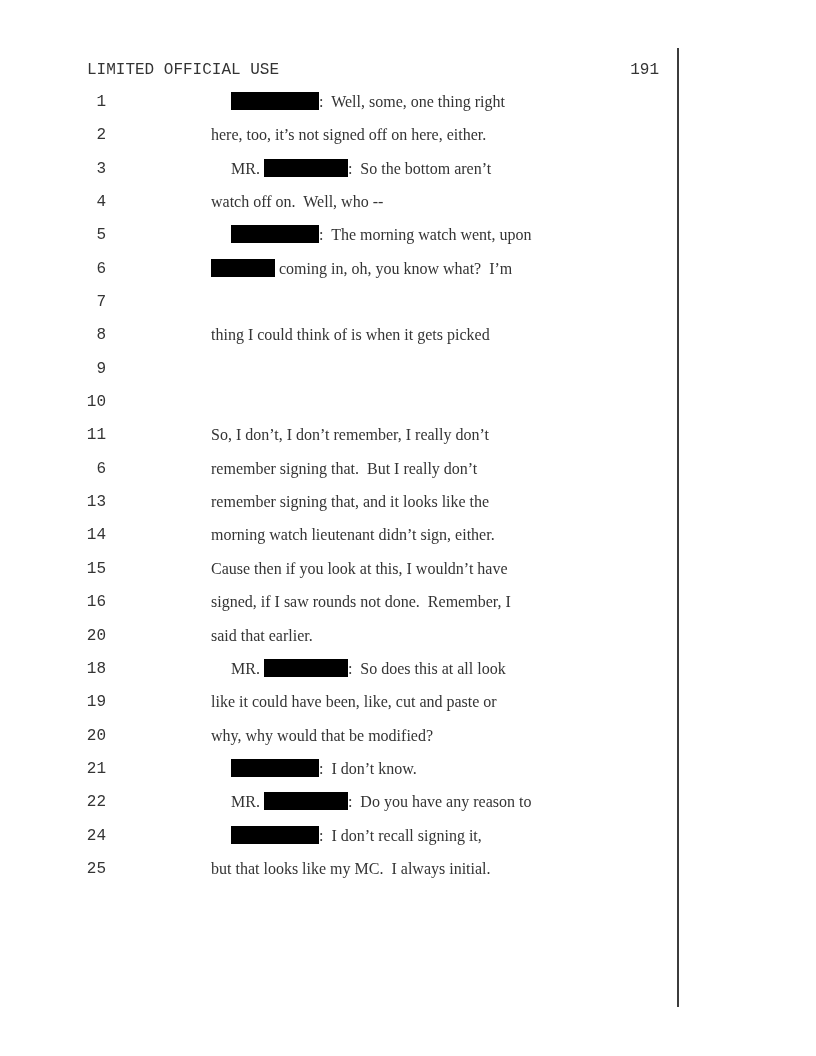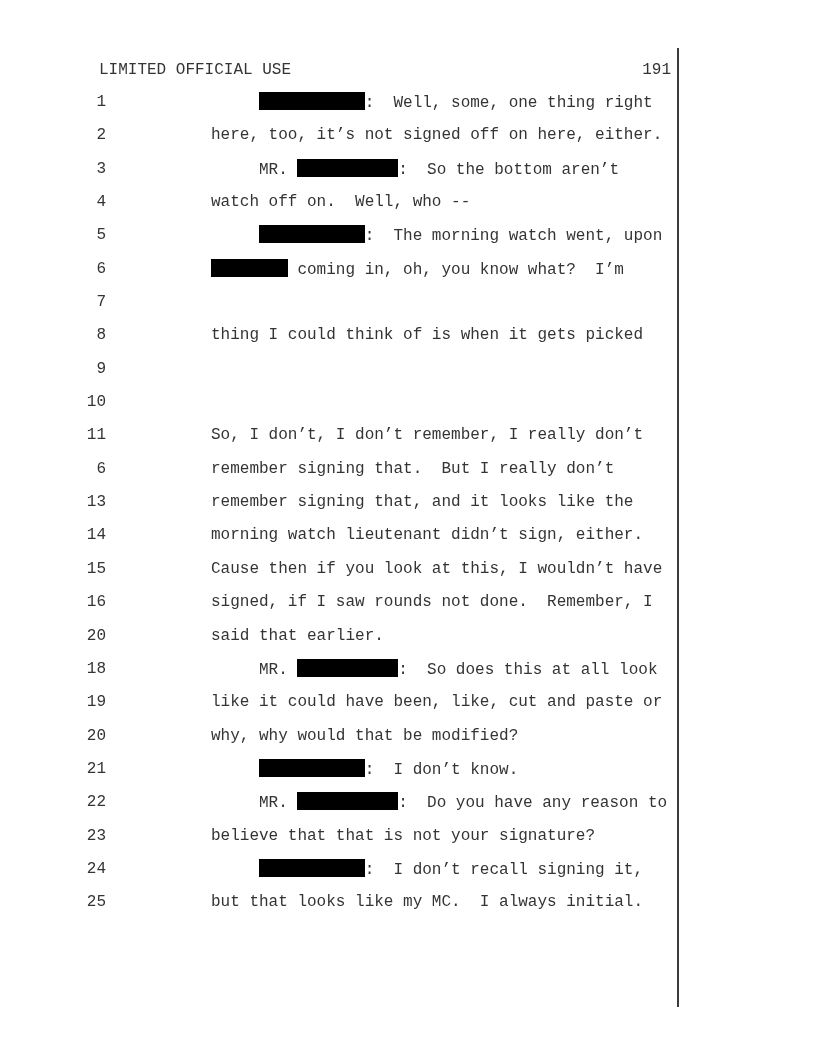--- a/index.html
+++ b/index.html
@@ -13,21 +13,21 @@
     height: 1056px;
     background: var(--background, #ffffff);
     font-family: "Liberation Mono", "DejaVu Sans Mono", monospace;
     font-size: 16px;
     color: var(--text, #343434);
     overflow: hidden;
   }
   .header {
     position: absolute;
     top: 61px;
-    left: 99px;
+    left: 87px;
     width: 572px;
     display: flex;
     justify-content: space-between;
     line-height: 18px;
     white-space: pre;
   }
   .transcript {
     position: absolute;
     top: 92px;
     left: 0;
@@ -43,20 +43,21 @@
     left: 0;
     top: 0;
     width: 106px;
     text-align: right;
   }
   .text {
     position: absolute;
     left: 211px;
     top: 0;
     white-space: pre;
+    font-family: Liberation Serif, serif;
   }
   .redaction {
     display: inline-block;
     height: 18px;
     background: var(--redaction, #000000);
     vertical-align: -3px;
   }
   .vrule {
     position: absolute;
     left: 677px;
@@ -154,24 +155,20 @@
       </div>
       <div class="line">
         <span class="num">21</span>
         <span class="text">     <span class="redaction" style="width: 11ch;"></span>:  I don’t know.</span>
       </div>
       <div class="line">
         <span class="num">22</span>
         <span class="text">     MR. <span class="redaction" style="width: 10.5ch;"></span>:  Do you have any reason to</span>
       </div>
       <div class="line">
-        <span class="num">23</span>
-        <span class="text">believe that that is not your signature?</span>
-      </div>
-      <div class="line">
         <span class="num">24</span>
         <span class="text">     <span class="redaction" style="width: 11ch;"></span>:  I don’t recall signing it,</span>
       </div>
       <div class="line">
         <span class="num">25</span>
         <span class="text">but that looks like my MC.  I always initial.</span>
       </div>
     </div>
   <div class="vrule"></div>
 </div>

